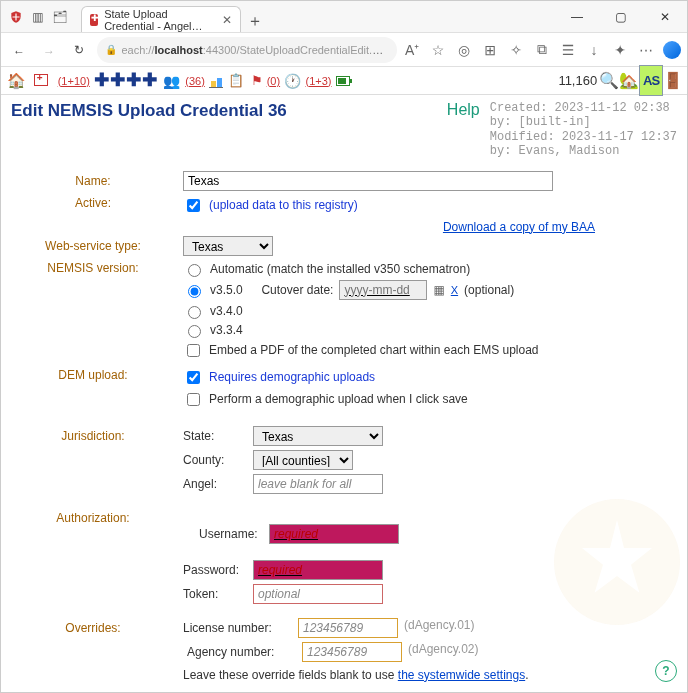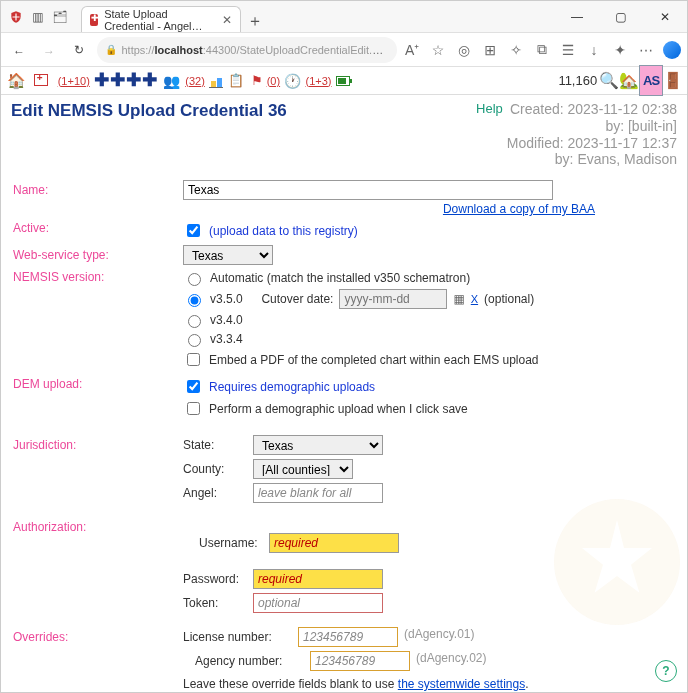--- a/index.html
+++ b/index.html
@@ -27,40 +27,40 @@
   .cop{width:18px;height:18px;border-radius:50%;background:linear-gradient(135deg,#4aa3ff,#0066dd);}
   .toolbar { height:28px; background:#fff; display:flex; align-items:center; padding:0 4px; gap:2px; border-bottom:1px solid #ddd; font-size:11px;}
   .tbx { display:flex; align-items:center; gap:1px; height:100%; padding:0 2px;}
   .tlink{color:#c33; text-decoration:underline; font-size:11px;}
   .plus-set{display:flex; gap:0;}
   .plus{width:16px;height:16px; color:#1a3a8a; font-size:18px; font-weight:900; line-height:14px; text-align:center;}
   .tool-ico{font-size:15px;}
   .right-tools{margin-left:auto; display:flex; align-items:center; gap:0;}
   .count{font-size:13px; color:#333; margin-right:2px;}
   .mag{font-size:16px;}
-  .as-box{background:#f9a8d4; border:1px solid #89a; padding:7px 3px; font-weight:900; color:#1a3a8a; font-size:13px; letter-spacing:-1px;}
+  .as-box{background:#bef264; border:1px solid #89a; padding:7px 3px; font-weight:900; color:#1a3a8a; font-size:13px; letter-spacing:-1px;}
   .exit{font-size:16px; color:#a33;}
   .page-head{display:flex; align-items:flex-start; justify-content:space-between; padding:6px 10px 2px;}
   .page-title{color:#1a3a8a; font-size:17px; font-weight:700;}
-  .meta{text-align:right; font-size:14px; color:#999; line-height:1.2;}
-  .help{color:#1a9a7a; font-size:13px; }
+  .meta{text-align:left; font-size:12px; color:#999; line-height:1.2;font-family:Liberation Mono, monospace;}
+  .help{color:#1a9a7a; font-size:16px; margin-right:6px;}
   .content{padding:8px 12px 0; overflow:auto; flex:1; position:relative;}
   .row{display:flex; margin:2px 0; align-items:flex-start;}
-  .lab{width:170px; text-align:left; padding-right:10px; padding-top:3px; color:#ec4899;}
+  .lab{width:170px; text-align:center; padding-right:10px; padding-top:3px; color:#a16207;}
   .val{flex:1;}
   input[type=text].inp, .sel{border:1px solid #999; font-size:12px; padding:2px 4px; height:20px;}
   .wide{width:370px;}
   .med{width:130px;}
   .short{width:90px;}
   .sel{background:#efefef;}
   .blue-txt{color:#1a3ad8;}
   .link{color:#0044cc; text-decoration:underline;}
   .sub-lab{display:inline-block; width:70px; padding-top:3px;}
   .sub-lab2{display:inline-block; width:115px; padding-top:3px;}
-  .yel{background:#fde047;}
+  .yel{background:#be185d;text-decoration:underline;}
   .req::placeholder{color:#b00; font-style:italic;}
   .opt::placeholder{color:#888; font-style:italic;}
   .hint{color:#999; margin-left:6px;}
   .save-btn{width:170px; height:28px; background:#1a7a2a; color:#fff; border:none; border-radius:4px; font-size:13px; display:flex; align-items:center; justify-content:center; gap:4px; margin:14px auto 10px;}
   .help-bubble{position:absolute; right:10px; bottom:10px; width:22px; height:22px; border:1.5px solid #2aaa7a; border-radius:50%; color:#2aaa7a; display:flex; align-items:center; justify-content:center; font-weight:700;}
   .radio-row{display:flex; align-items:center; gap:6px; margin:3px 0;}
   .cb-row{display:flex; align-items:center; gap:6px; margin:3px 0;}
   .date-inp{background:#efefef;}
   .clear-x{color:#0044cc; text-decoration:underline; font-size:11px;}
   .sep{height:10px;}
@@ -107,21 +107,21 @@
       <div class="winbtn">✕</div>
     </div>
   </div>
 
   <div class="addrbar">
     <div class="nav-btn">←</div>
     <div class="nav-btn" style="opacity:.4">→</div>
     <div class="nav-btn">↻</div>
     <div class="url-box">
       <span class="lock">🔒</span>
-      <span class="url-text"><span style="color:#999">https://</span><b style="color:#333">localhost</b><span style="color:#999">:44300/StateUploadCredentialEdit.aspx?ID=36&amp;N…</span></span>
+      <span class="url-text"><span style="color:#999">each://</span><b style="color:#333">localhost</b><span style="color:#999">:44300/StateUploadCredentialEdit.aspx?ID=36&amp;N…</span></span>
     </div>
     <div class="addr-icons">
       <span class="ic">A⁺</span>
       <span class="ic">☆</span>
       <span class="ic">◎</span>
       <span class="ic">⊞</span>
       <span class="ic">✧</span>
       <span class="ic">⧉</span>
       <span class="ic">☰</span>
       <span class="ic">↓</span>
@@ -141,21 +141,21 @@
     <a class="tlink">(1+10)</a>
     <div class="tbx plus-set">
       <span class="plus">✚</span>
       <span class="plus">✚</span>
       <span class="plus">✚</span>
       <span class="plus">✚</span>
     </div>
     <div class="tbx">
         <span class="ppl">👥</span>
       </div>
-    <a class="tlink">(32)</a>
+    <a class="tlink">(36)</a>
     <div class="tbx">
         <span class="chart-ico"></span>
       </div>
     <div class="tbx">
         <span class="clip">📋</span>
       </div>
     <div class="tbx">
         <span class="flag">⚑</span>
       </div>
     <a class="tlink">(0)</a>
@@ -192,49 +192,49 @@
     <svg class="watermark" viewBox="0 0 100 100">
         <circle cx="50" cy="50" r="45" fill="#d8a030"></circle>
         <path d="M50 20 L55 40 L75 40 L60 52 L66 72 L50 60 L34 72 L40 52 L25 40 L45 40 Z" fill="#fff"></path>
       </svg>
 
     <div class="row">
       <div class="lab">Name:</div>
       <div class="val"><input type="text" class="inp wide" value="Texas" style=""></div>
     </div>
     <div class="row">
-        <div class="lab"></div>
-        <div class="val" style="text-align:right; padding-right:80px;">
-      <a class="link">Download a copy of my BAA</a>
-    </div>
-      </div>
-    <div class="row">
       <div class="lab">Active:</div>
       <div class="val cb-row">
         <input type="checkbox" checked="" style="">
         <span class="blue-txt">(upload data to this registry)</span>
       </div>
     </div>
+    <div class="row">
+        <div class="lab"></div>
+        <div class="val" style="text-align:right; padding-right:80px;">
+      <a class="link">Download a copy of my BAA</a>
+    </div>
+      </div>
 
     <div class="row">
       <div class="lab">Web-service type:</div>
       <div class="val"><select class="sel short"><option>Texas</option></select></div>
     </div>
     <div class="row">
       <div class="lab">NEMSIS version:</div>
       <div class="val">
         <div class="radio-row">
             <input type="radio" name="ver" style="">
             <span>Automatic (match the installed v350 schematron)</span>
           </div>
         <div class="radio-row">
           <input type="radio" name="ver" checked="" style="">
           <span>v3.5.0</span>&nbsp;&nbsp;
           <span>Cutover date:</span>
-          <input type="text" class="inp date-inp" style="width: 108px;" placeholder="yyyy-mm-dd">
+          <input type="text" class="inp date-inp" style="width: 88px; text-decoration: underline;" placeholder="yyyy-mm-dd">
           <span style="color:#666">▦</span>
           <a class="clear-x">X</a>
           <span>(optional)</span>
         </div>
         <div class="radio-row">
             <input type="radio" name="ver" style="">
             <span>v3.4.0</span>
           </div>
         <div class="radio-row">
             <input type="radio" name="ver" style="">
@@ -303,21 +303,21 @@
     <div class="sep"></div>
 
     <div class="row">
       <div class="lab">Overrides:</div>
       <div class="val">
         <div class="row" style="margin:0">
           <span class="sub-lab2">License number:</span>
           <input type="text" class="inp opt" style="width: 100px; border-color: rgb(216, 160, 48);" placeholder="123456789">
           <span class="hint">(dAgency.01)</span>
         </div>
-        <div class="row" style="margin:4px 12px 0">
+        <div class="row" style="margin:4px 4px 0">
           <span class="sub-lab2">Agency number:</span>
           <input type="text" class="inp opt" style="width: 100px; border-color: rgb(216, 160, 48);" placeholder="123456789">
           <span class="hint">(dAgency.02)</span>
         </div>
         <div style="margin-top:6px;">
           <span>Leave these override fields blank to use </span><a class="link">the systemwide settings</a><span>.</span>
         </div>
       </div>
     </div>
 

